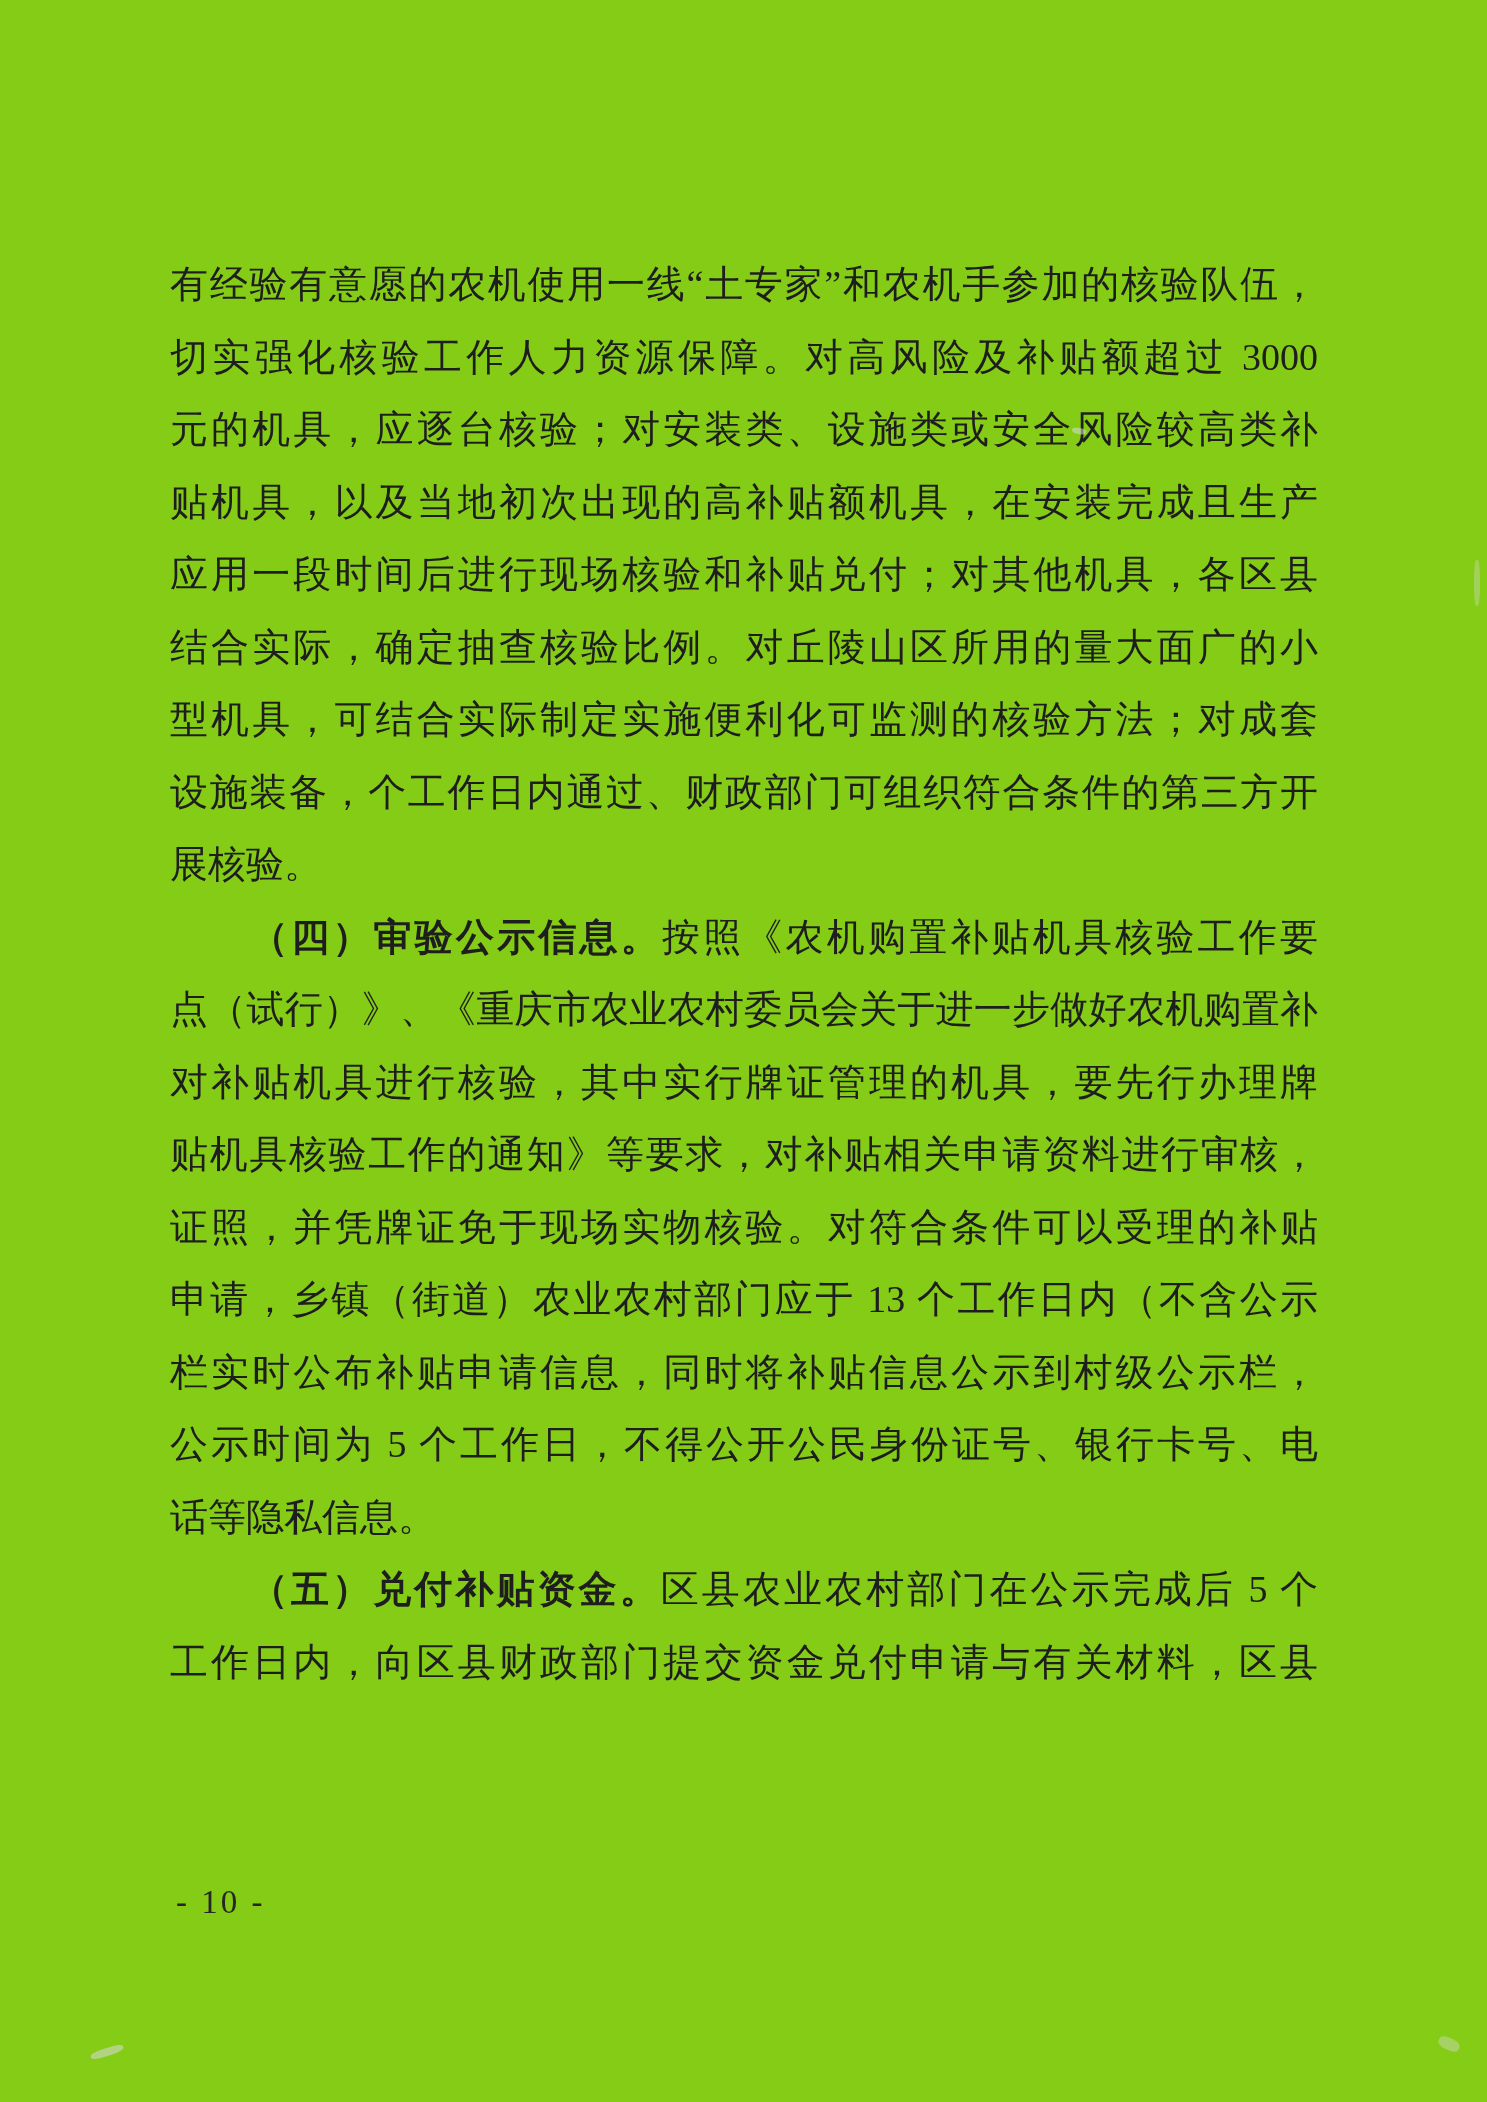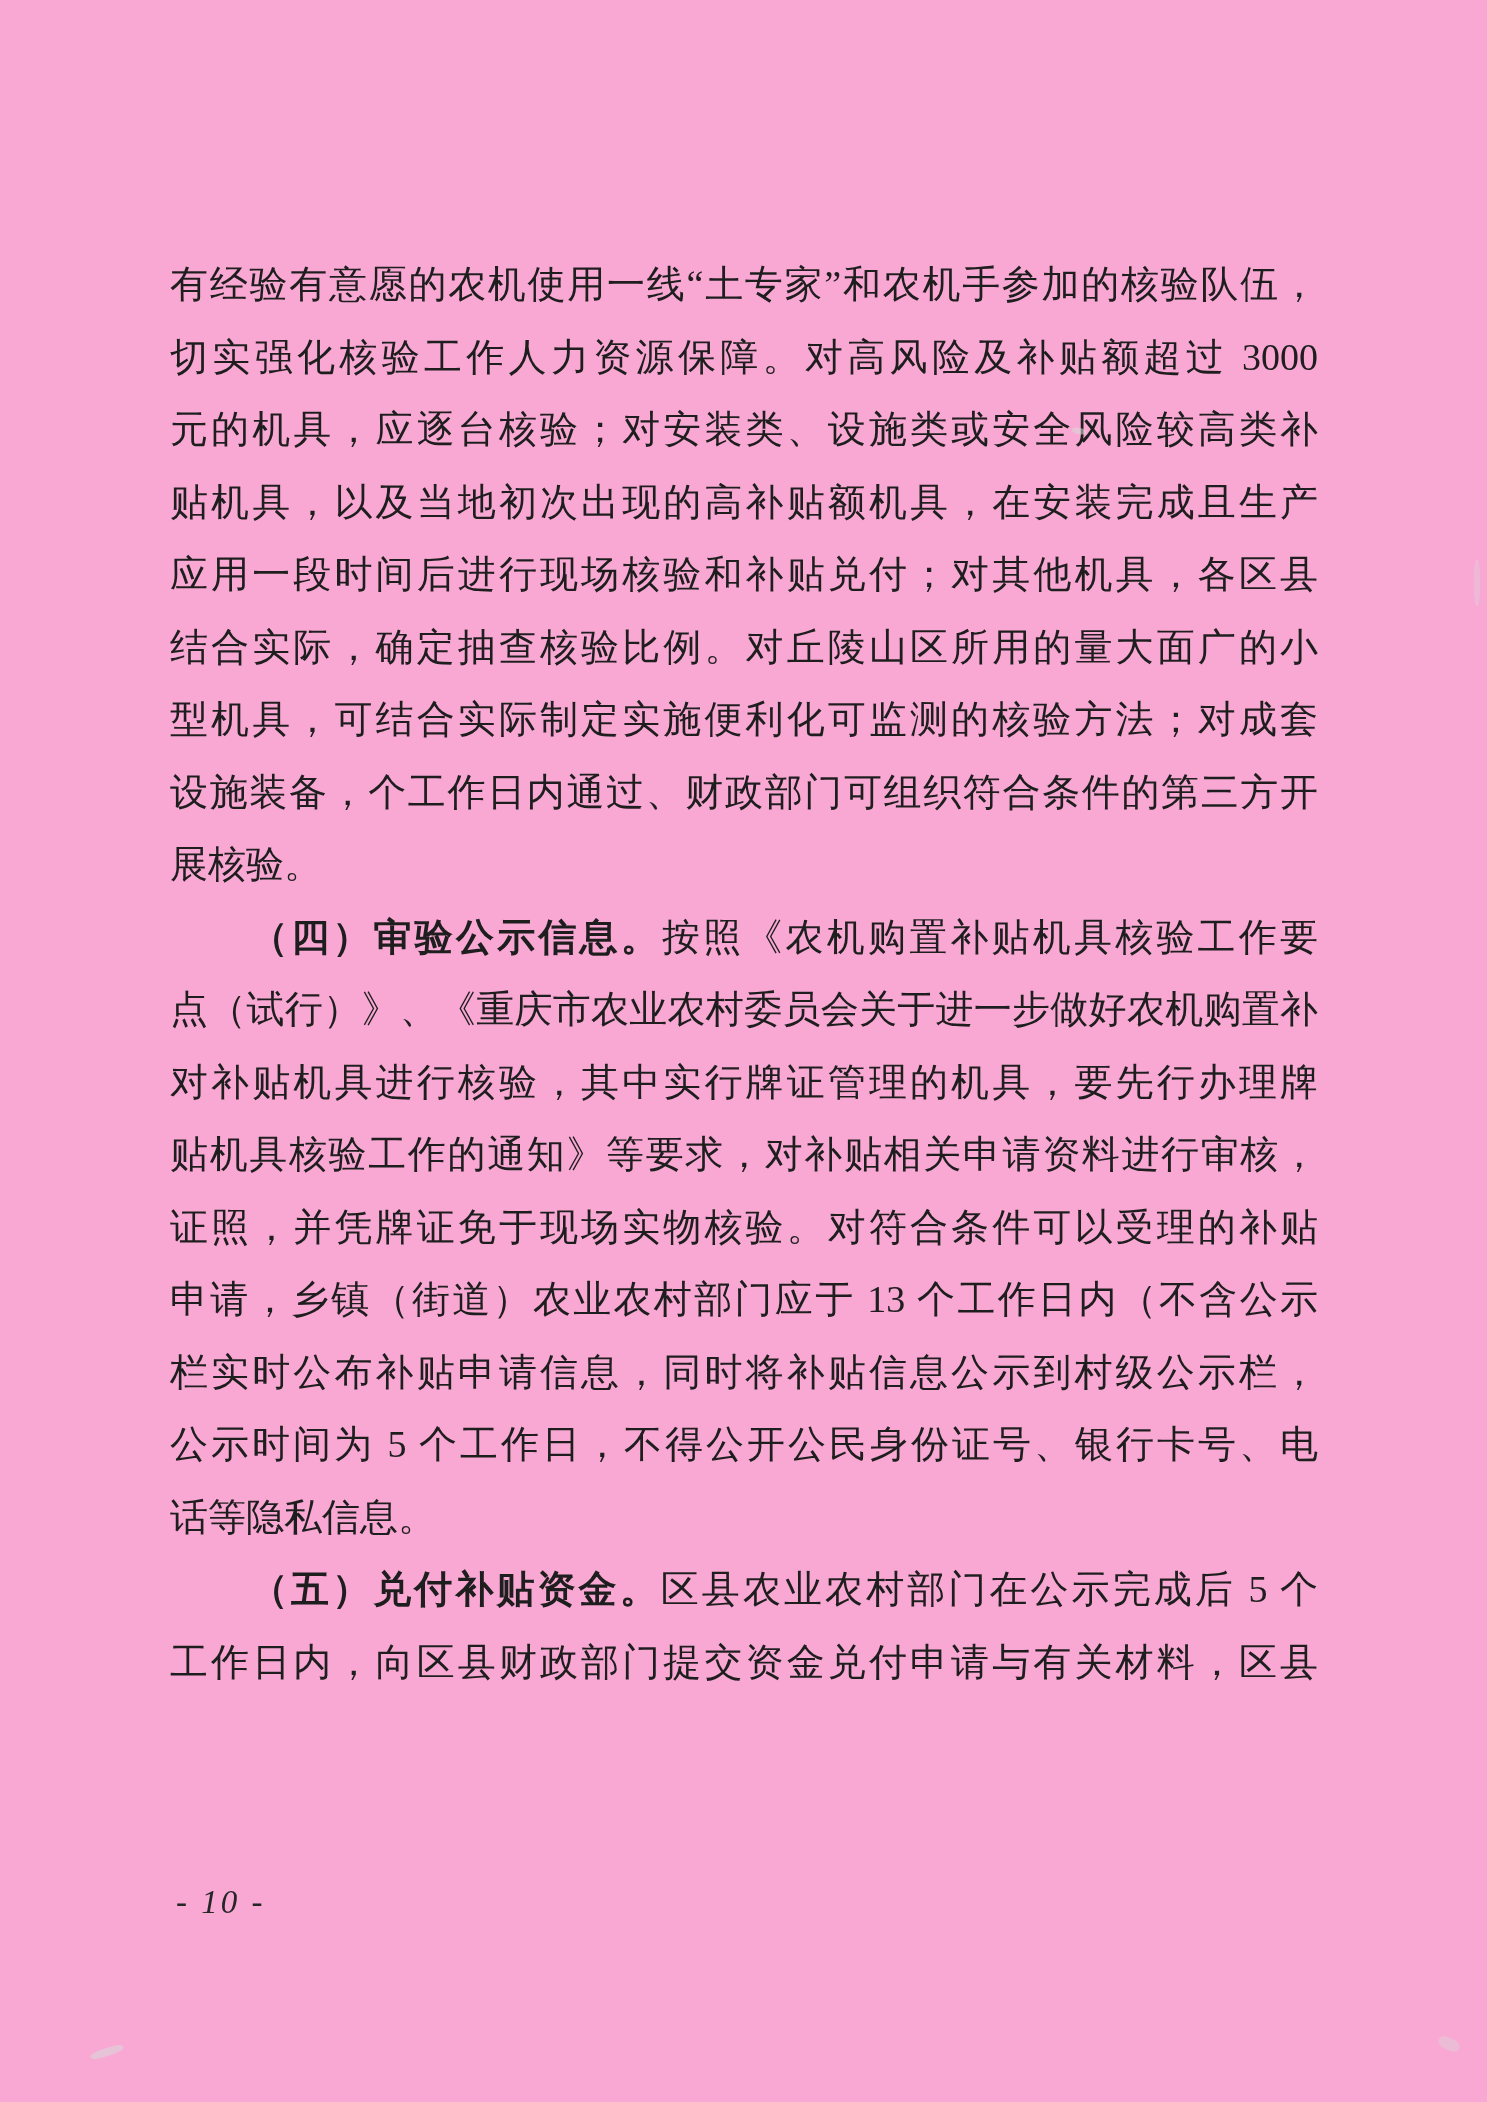--- a/index.html
+++ b/index.html
@@ -4,21 +4,21 @@
 <style>
   html, body {
     margin: 0;
     padding: 0;
     background: #e8e8e8;
   }
   .page {
     position: relative;
     width: 1487px;
     height: 2102px;
-    background: #f9a8d4;
+    background: #84cc16;
     overflow: hidden;
     font-family: "Liberation Serif", "DejaVu Serif", serif;
   }
   .text-block {
     position: absolute;
     left: 170px;
     top: 248px;
     width: 1148px;
   }
   .line {
@@ -40,21 +40,20 @@
     font-weight: bold;
   }
   .page-number {
     position: absolute;
     left: 176px;
     top: 1884px;
     font-size: 33px;
     letter-spacing: 3px;
     color: #262626;
     font-family: "Liberation Serif", "DejaVu Serif", serif;
-    font-style: italic;
   }
   
   .artifact {
     position: absolute;
     background: #d9d9d9;
     opacity: 0.55;
     border-radius: 40%;
   }
   .artifact.a1 { left: 1072px; top: 428px;  width: 14px; height: 6px;  transform: rotate(12deg); }
   .artifact.a2 { left: 90px;   top: 2048px; width: 34px; height: 8px;  transform: rotate(-18deg); }

